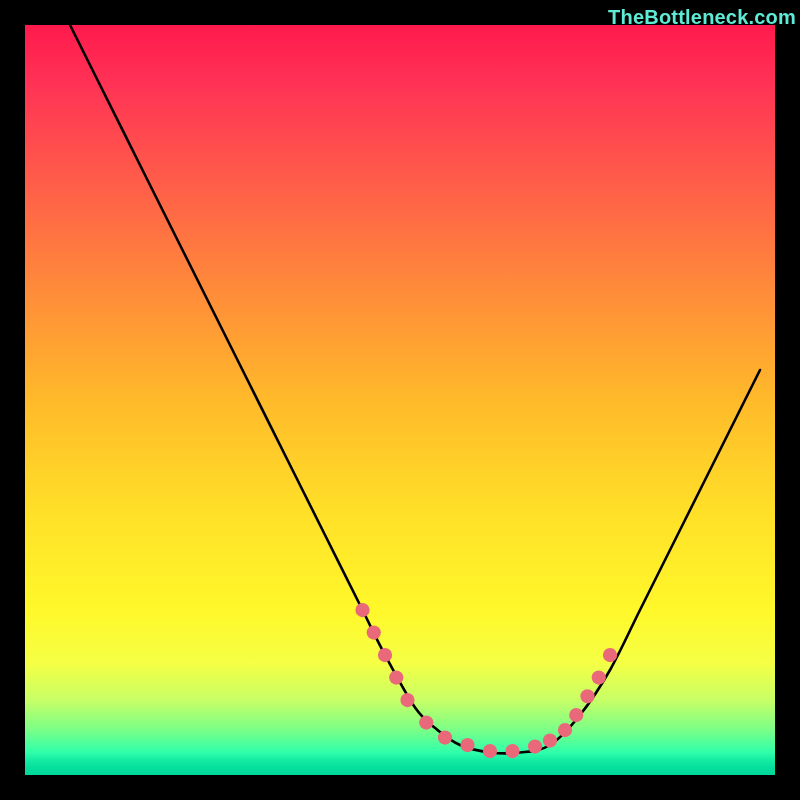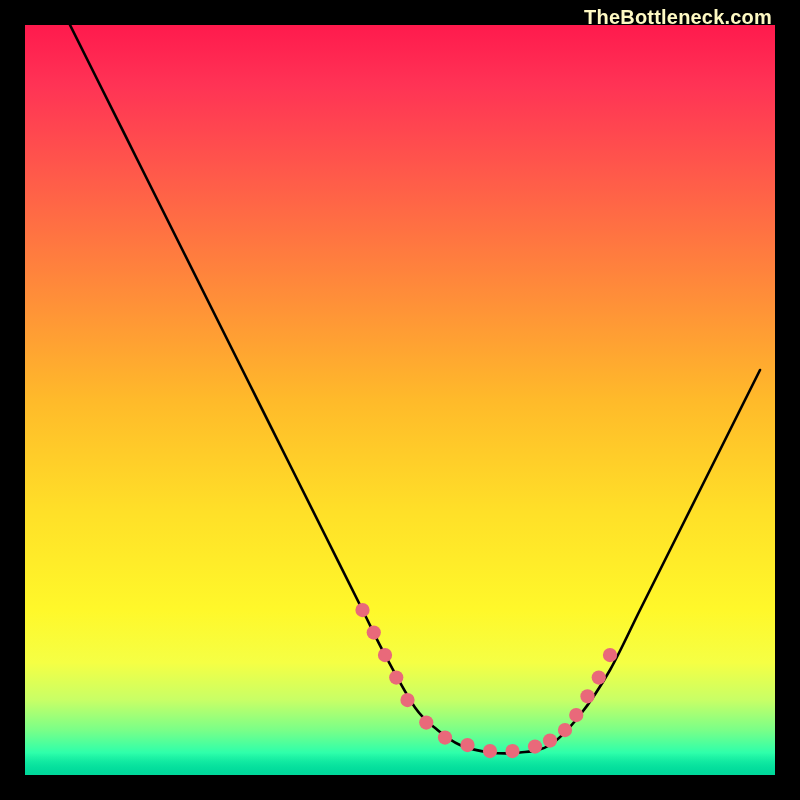--- a/index.html
+++ b/index.html
@@ -13,22 +13,22 @@
   }
   .frame {
     position: relative;
     width: 800px;
     height: 800px;
     background: #000;
   }
   .watermark {
     position: absolute;
     top: 6px;
-    right: 28px;
-    color: #fef9c3;
+    right: 4px;
+    color: #5eead4;
     font-size: 20px;
     font-weight: 600;
     letter-spacing: 0.2px;
     z-index: 30;
   }
   .plot {
     position: absolute;
     left: 25px;
     top: 25px;
     width: 750px;

